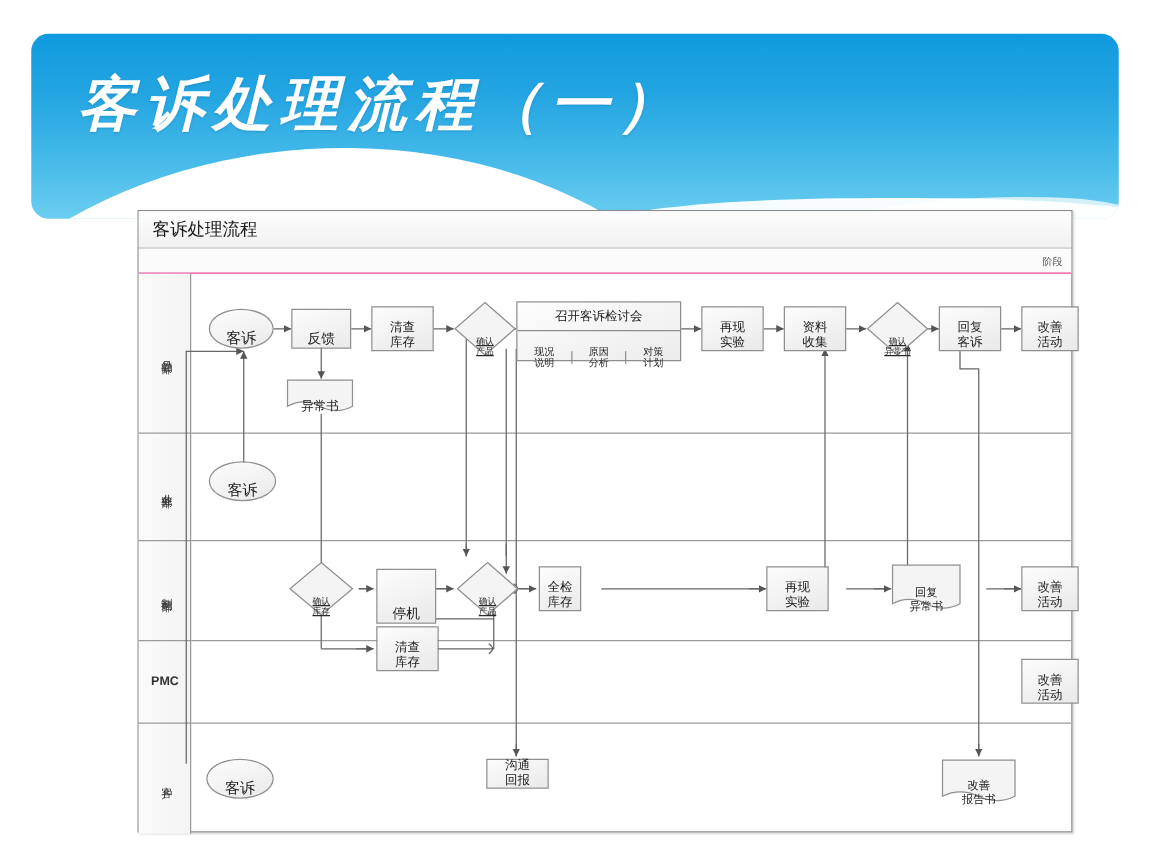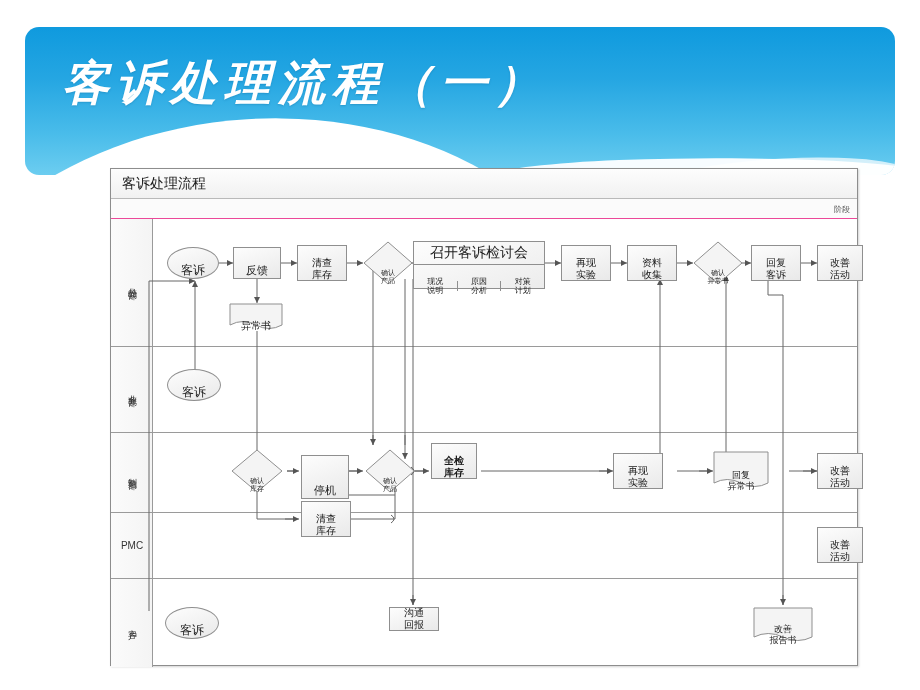--- a/index.html
+++ b/index.html
@@ -80,21 +80,21 @@
     display:flex;align-items:center;justify-content:center;
     border-bottom:1px solid #9a9a9a;box-sizing:border-box;
   }
   .lane-lbl:last-child{border-bottom:none;}
   .lane-lbl span{
     writing-mode:vertical-rl;text-orientation:upright;
     font-size:9px;color:#333;letter-spacing:1px;
     font-family:"DejaVu Serif","Liberation Serif",serif;
   }
   .lane-lbl.latin span{
-    writing-mode:horizontal-tb;font-size:10px;font-weight:400;letter-spacing:0;
+    writing-mode:horizontal-tb;font-size:10px;font-weight:700;letter-spacing:0;
     font-family:"Liberation Sans",sans-serif;
   }
   .lane-row{
     position:absolute;left:42px;right:0;
     border-bottom:1px solid #9a9a9a;box-sizing:border-box;
   }
   .lane-row.last{border-bottom:none;}
 
   
   .wires{position:absolute;left:0;top:0;width:100%;height:100%;pointer-events:none;}
@@ -105,39 +105,39 @@
     display:flex;align-items:flex-end;justify-content:center;
     text-align:center;line-height:1.15;
     font-family:"DejaVu Serif","Liberation Serif",serif;
     color:#1b1b1b;
     background:linear-gradient(160deg,#fdfdfd,#e9e9e9);
     border:1px solid #8f8f8f;
   }
   .node.box{font-size:11px;}
   .node.oval{border-radius:50%/50%;font-size:12px;}
   .node.diamond{
-    border:none;background:transparent;font-size:7px;color:#2a2a2a;
+    border:none;background:transparent;font-size:7px;color:#2a2a2a;text-decoration:underline;
   }
   .dia-shape{position:absolute;left:0;top:0;width:100%;height:100%;}
   .diamond .txt{position:relative;z-index:2;line-height:1.05;}
   .node.doc{
     border:none;background:transparent;font-size:10px;
   }
   .doc-shape{position:absolute;left:0;top:0;width:100%;height:100%;}
   .doc .txt{position:relative;z-index:2;line-height:1.15;}
 
   
   .meeting{
     position:absolute;box-sizing:border-box;border:1px solid #8f8f8f;
     background:linear-gradient(160deg,#fdfdfd,#ececec);
     font-family:"DejaVu Serif","Liberation Serif",serif;
   }
   .meeting .mt-head{
     height:22px;display:flex;align-items:center;justify-content:center;
-    font-size:14px;border-bottom:1px solid #8f8f8f;color:#1b1b1b;
+    font-size:10px;border-bottom:1px solid #8f8f8f;color:#1b1b1b;
   }
   .meeting .mt-cells{display:flex;height:26px;}
   .meeting .mt-cell{
     flex:1;display:flex;align-items:center;justify-content:center;
     font-size:8px;border-right:1px solid #8f8f8f;line-height:1.15;
     text-align:center;color:#1b1b1b;margin-top:16px;
   }
   .meeting .mt-cell:last-child{border-right:none;}
 </style>
 </head>
@@ -348,21 +348,21 @@
       </div>
 
       <div class="node diamond" style="left:254px;top:230px;width:50px;height:44px;">
         <svg class="dia-shape" viewBox="0 0 50 44" preserveAspectRatio="none">
           <path d="M25,1 L49,22 L25,43 L1,22 z" fill="#f4f4f4" stroke="#8f8f8f"></path>
         </svg>
         <span class="txt" style="white-space:pre-line">确认
 产品</span>
       </div>
 
-      <div class="node box" style="left:320px;top:224px;width:46px;height:36px;font-size:10px;font-weight:bold;">
+      <div class="node box" style="left:320px;top:234px;width:34px;height:36px;font-size:10px;">
         <span style="white-space:pre-line">全检
 库存</span>
       </div>
 
       <div class="node box" style="left:502px;top:234px;width:50px;height:36px;font-size:10px;">
         <span style="white-space:pre-line">再现
 实验</span>
       </div>
 
       <div class="node doc" style="left:602px;top:232px;width:56px;height:40px;font-size:9px;">

